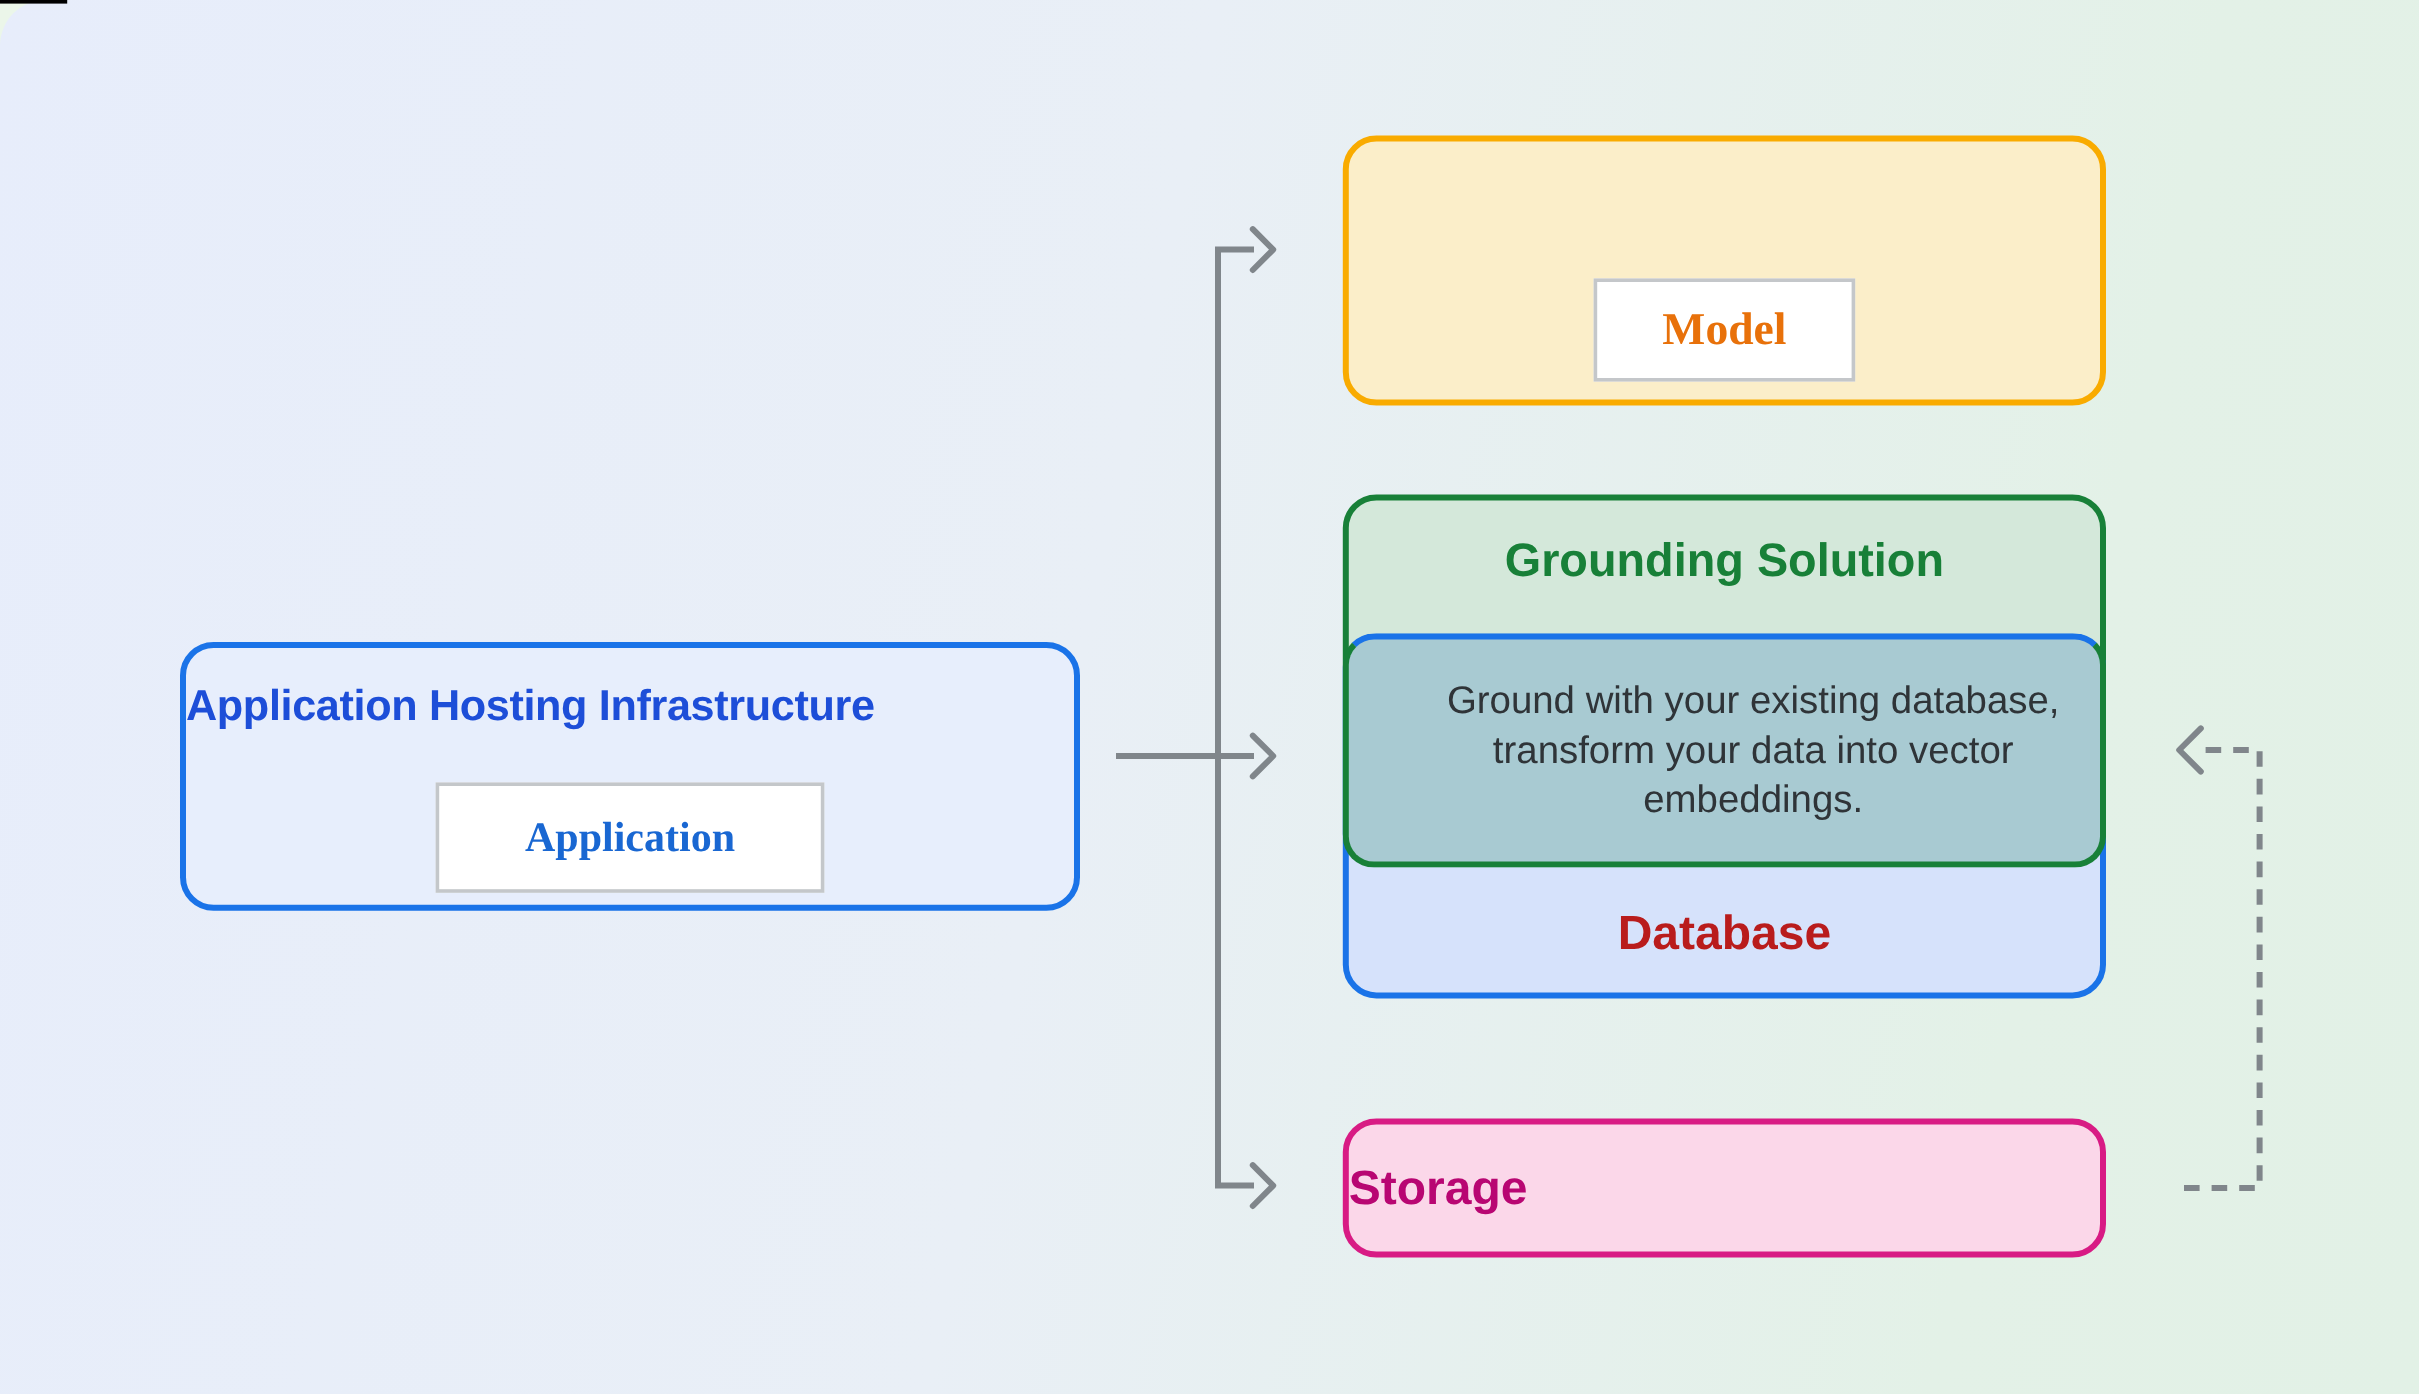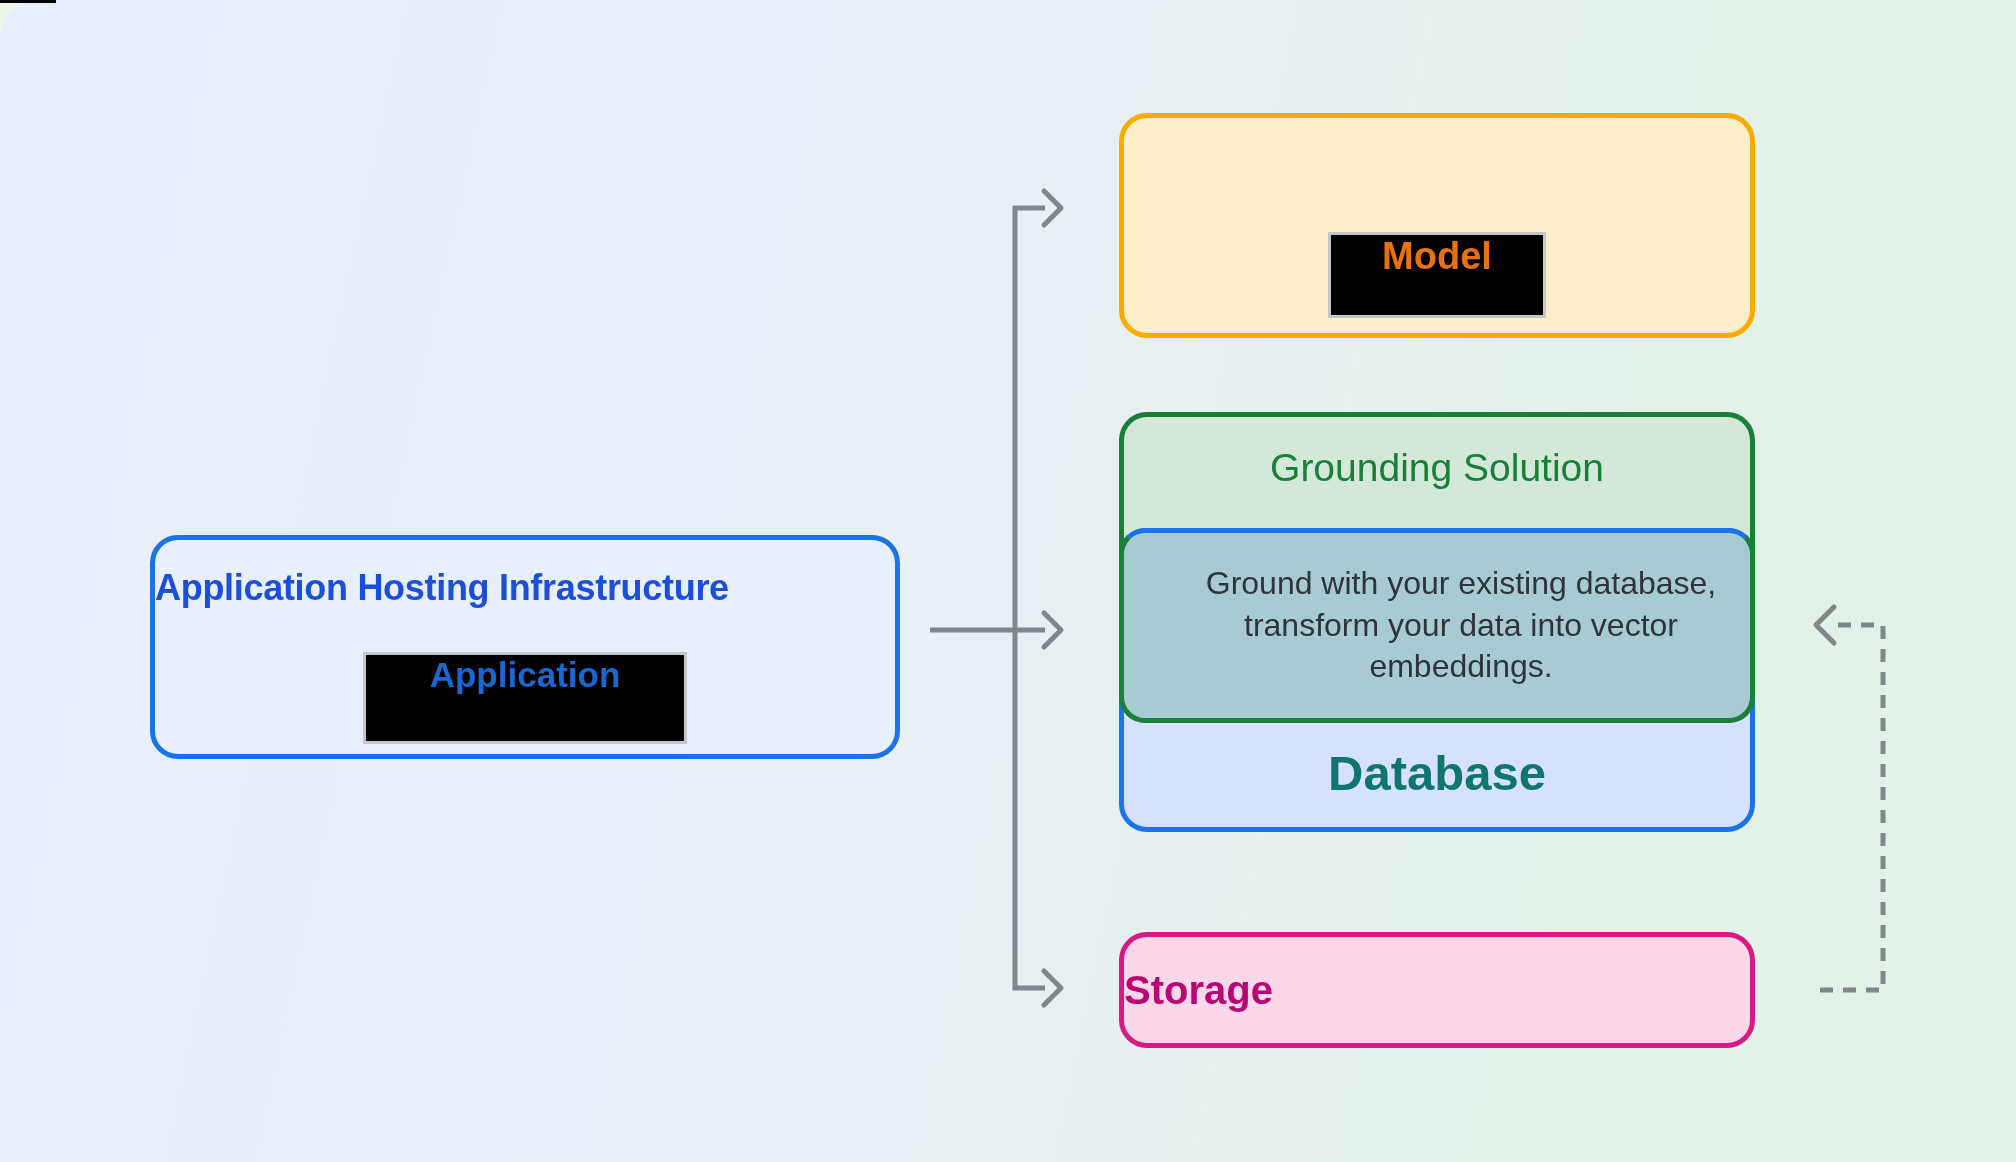--- a/index.html
+++ b/index.html
@@ -19,36 +19,37 @@
   
   .app-box   { left:150px; top:535px; width:750px; height:224px; background:#e7eefc; border:5px solid #1a73e8; }
   .app-title { margin-top:27px; text-align:left; font-weight:bold; font-size:36px; color:#1d4ed8; letter-spacing:-0.3px; }
 
   
   .model-box   { left:1119px; top:113px; width:636px; height:225px; background:#fbeec9; border:5px solid #f9ab00; }
   .model-title { margin-top:26px; text-align:center; font-weight:bold; font-size:37px; color:#e8710a; letter-spacing:-0.3px; }
 
   .chip {
     position:absolute; left:50%; transform:translateX(-50%);
-    background:#000000; border:3px solid #c4c7ca; box-sizing:border-box;
-    display:flex; align-items:flex-start; justify-content:center;
+    background:#ffffff; border:3px solid #c4c7ca; box-sizing:border-box;
+    display:flex; align-items:center; justify-content:center;
     font-weight:bold;
+    font-family:Liberation Serif, serif;
   }
   .app-chip   { top:112px; width:324px; height:92px; font-size:35px; color:#1967d2; }
   .model-chip { top:114px; width:218px; height:86px; font-size:38px; color:#e8710a; }
 
   
   .grounding-box   { left:1119px; top:412px; width:636px; height:311px; background:#d4e8da; border:5px solid #188038; z-index:1; }
-  .grounding-title { margin-top:29px; text-align:center; font-weight:normal; font-size:39px; color:#188038; }
+  .grounding-title { margin-top:29px; text-align:center; font-weight:bold; font-size:39px; color:#188038; }
 
   
   .database-box { left:1119px; top:528px; width:636px; height:304px; background:#d6e2fb; border:5px solid #1a73e8; z-index:2; }
   .database-label {
     position:absolute; left:0; bottom:26px; width:100%;
-    text-align:center; font-weight:bold; font-size:49px; color:#0f766e;
+    text-align:center; font-weight:bold; font-size:40px; color:#b91c1c;
   }
 
   
   .overlap-box {
     left:1119px; top:528px; width:636px; height:195px;
     background:#a8cad2; border:5px solid #188038; border-top:5px solid #1a73e8;
     border-radius:26px; z-index:3;
     display:flex; align-items:center; justify-content:center;padding-left:48px;
   }
   .overlap-text { width:584px; text-align:center; font-size:32px; line-height:1.3; color:#2f3438; }

